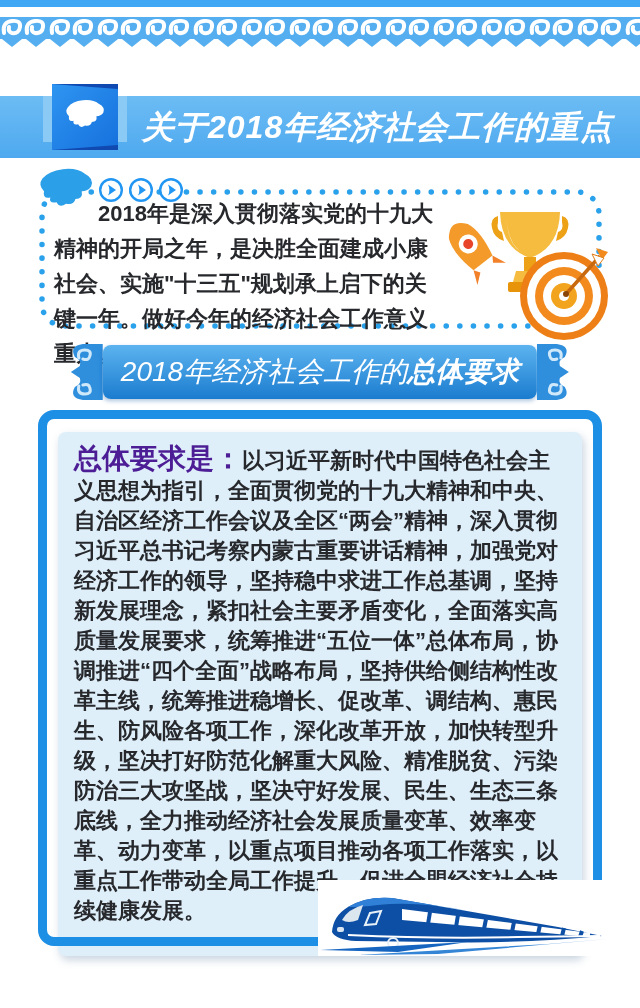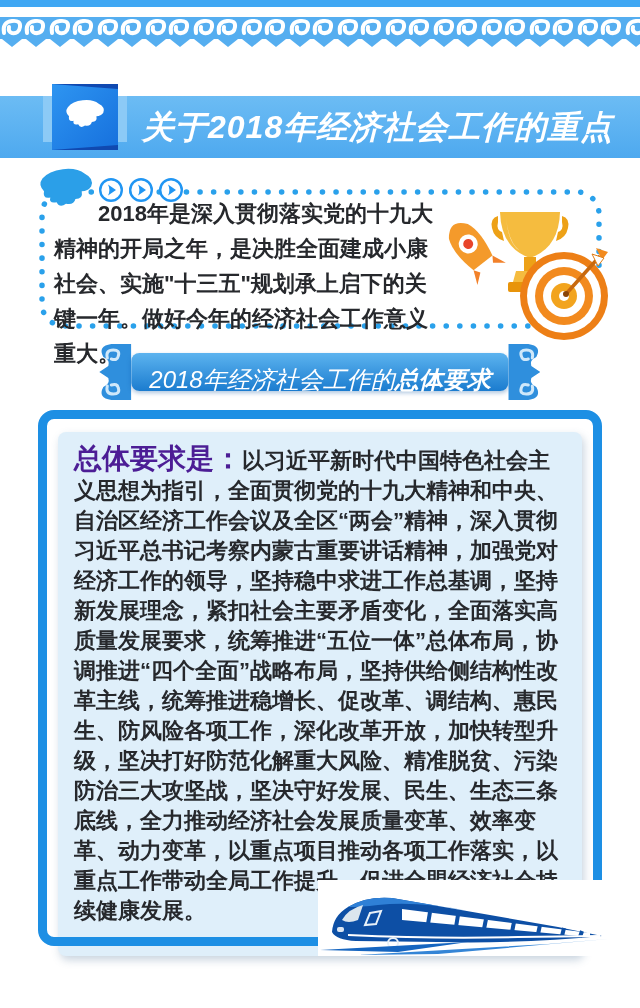--- a/index.html
+++ b/index.html
@@ -34,23 +34,23 @@
   .intro-content{position:absolute;left:16px;top:8px;width:534px;}
   .intro-float{float:right;width:150px;height:105px;margin-top:36px;}
   .intro-text{margin:0;font-size:22px;line-height:35px;font-weight:700;color:#26282c;
               text-indent:2em;letter-spacing:0;}
   .map2{left:33px;top:164px;color:#2b9fe8;}
   .playrow{left:98px;top:177px;display:flex;gap:4px;}
   .illus{left:448px;top:208px;z-index:5;}
 
   
   .ribbon{left:50%;top:344px;transform:translateX(-50%);display:flex;align-items:center;z-index:2;}
-  .rib-body{height:38px;line-height:54px;padding:0 18px;border-radius:8px;
+  .rib-body{height:54px;line-height:54px;padding:0 18px;border-radius:8px;
             background:linear-gradient(#5cb3ef,#1b7ccf);
-            color:#fff;font-style:italic;font-size:24px;white-space:nowrap;
+            color:#fff;font-style:italic;font-size:28px;white-space:nowrap;
             box-shadow:0 2px 4px rgba(20,90,160,.35);}
   .rib-body .pre{font-weight:500;}
   .rib-body .emp{font-weight:900;}
   .rib-end{flex:0 0 auto;}
   .rib-end.right{transform:scaleX(-1);}
 
   
   .card{left:58px;top:432px;width:524px;height:524px;background:#dfeffa;border-radius:8px;
         box-shadow:2px 4px 8px rgba(60,100,140,.28);z-index:1;}
   .frame{left:38px;top:410px;width:564px;height:536px;border:9px solid #1d8fe4;

